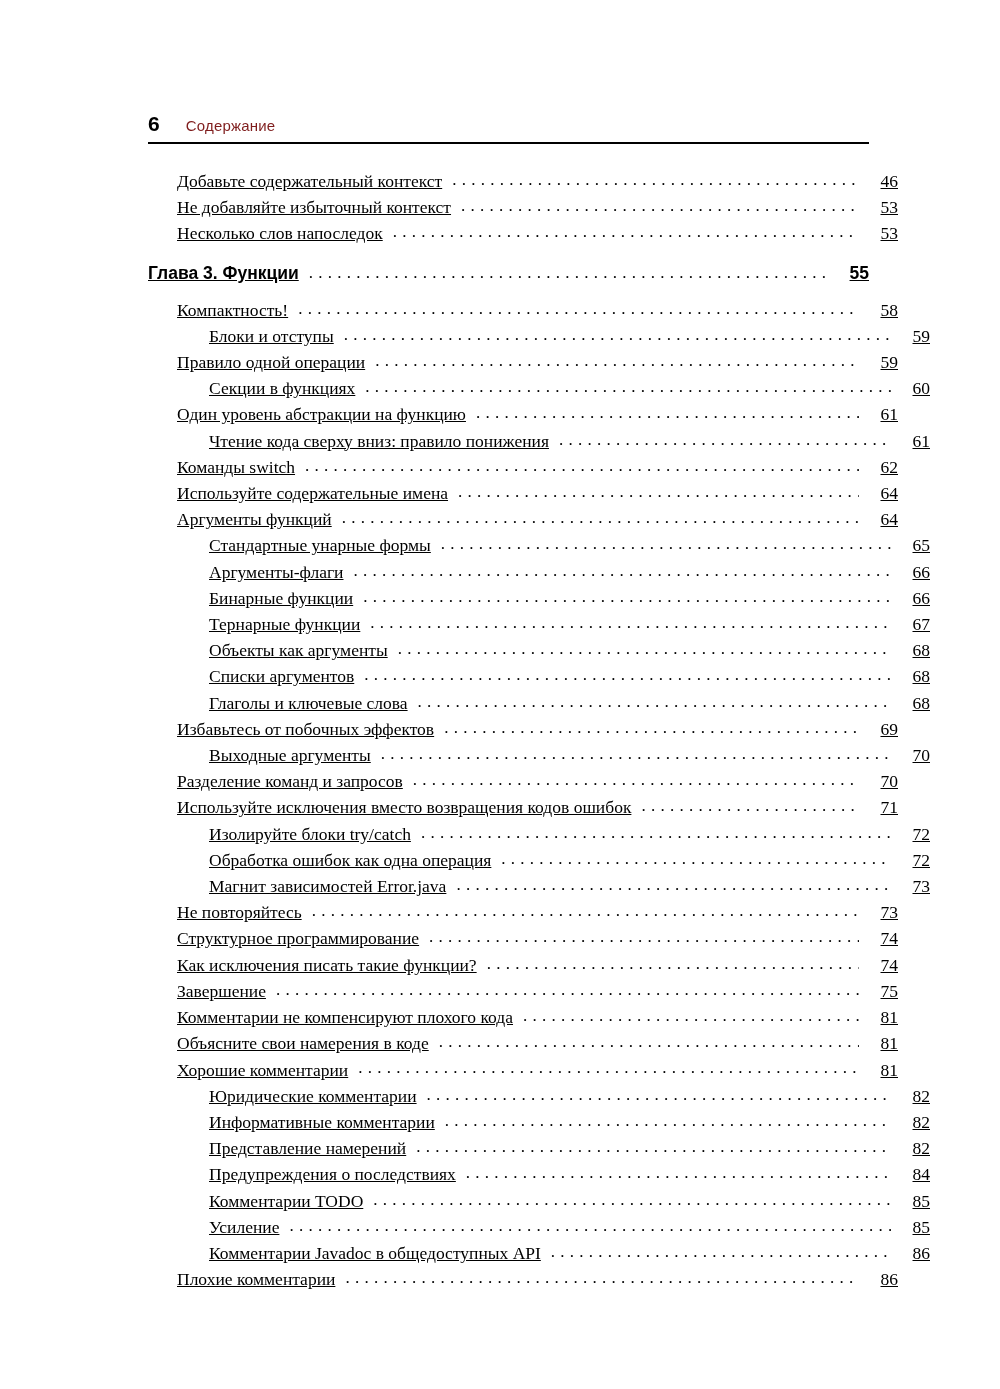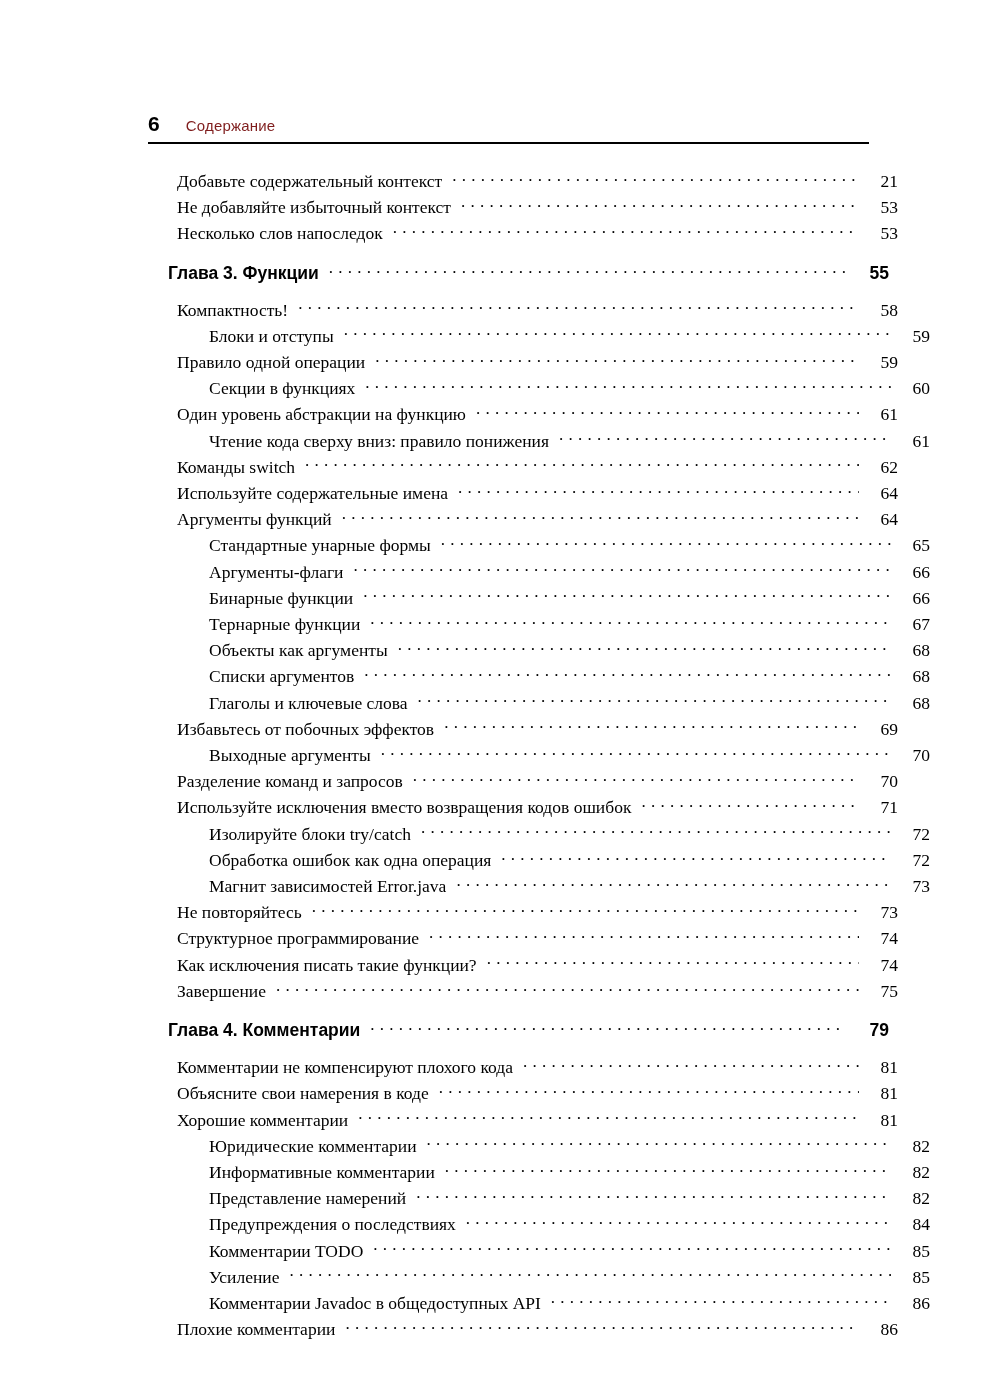--- a/index.html
+++ b/index.html
@@ -55,25 +55,26 @@
 
   
   .toc {
     position: absolute;
     left: 148px;
     top: 168px;
     width: 721px;
   }
   .entry {
     display: flex;
-    align-items: center;
+    align-items: flex-end;
     width: 100%;
     font-size: 17.5px;
     line-height: 26.2px;
     white-space: nowrap;
+    text-decoration: underline;
   }
   .entry .txt {
     flex: 0 0 auto;
     padding-right: 6px;
   }
   .entry .leader {
     flex: 1 1 auto;
     overflow: hidden;
     height: 1em;
     position: relative;
@@ -108,39 +109,39 @@
     font-size: 17.5px;
     line-height: 27px;
   }
   .entry.chapter .leader::before {
     font-family: "Liberation Serif", serif;
     font-weight: normal;
     font-size: 17px;
   }
   .entry.chapter .pg { min-width: 34px; }
 
-  .gap-before { margin-top: 13px; margin-left: 20px; }
+  .gap-before { margin-top: 13px; }
   .gap-after { margin-bottom: 10px; }
 </style>
 </head>
 <body>
 
 <div class="page">
 
   <div class="header">
     <span class="folio">6</span>
     <span class="head-title">Содержание</span>
   </div>
   <div class="header-rule"></div>
 
   <div class="toc">
       <div class="entry lvl-1">
         <span class="txt">Добавьте содержательный контекст</span>
         <span class="leader"></span>
-        <span class="pg">21</span>
+        <span class="pg">46</span>
       </div>
       <div class="entry lvl-1">
         <span class="txt">Не добавляйте избыточный контекст</span>
         <span class="leader"></span>
         <span class="pg">53</span>
       </div>
       <div class="entry lvl-1">
         <span class="txt">Несколько слов напоследок</span>
         <span class="leader"></span>
         <span class="pg">53</span>
@@ -278,25 +279,20 @@
       <div class="entry lvl-1">
         <span class="txt">Как исключения писать такие функции?</span>
         <span class="leader"></span>
         <span class="pg">74</span>
       </div>
       <div class="entry lvl-1">
         <span class="txt">Завершение</span>
         <span class="leader"></span>
         <span class="pg">75</span>
       </div>
-      <div class="entry lvl-chapter chapter gap-before gap-after">
-        <span class="txt">Глава 4. Комментарии</span>
-        <span class="leader"></span>
-        <span class="pg">79</span>
-      </div>
       <div class="entry lvl-1">
         <span class="txt">Комментарии не компенсируют плохого кода</span>
         <span class="leader"></span>
         <span class="pg">81</span>
       </div>
       <div class="entry lvl-1">
         <span class="txt">Объясните свои намерения в коде</span>
         <span class="leader"></span>
         <span class="pg">81</span>
       </div>

